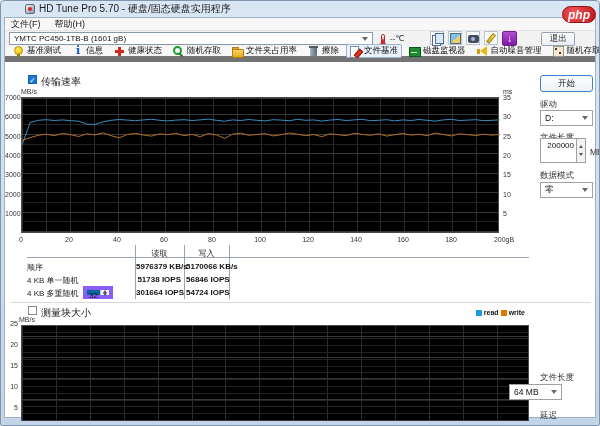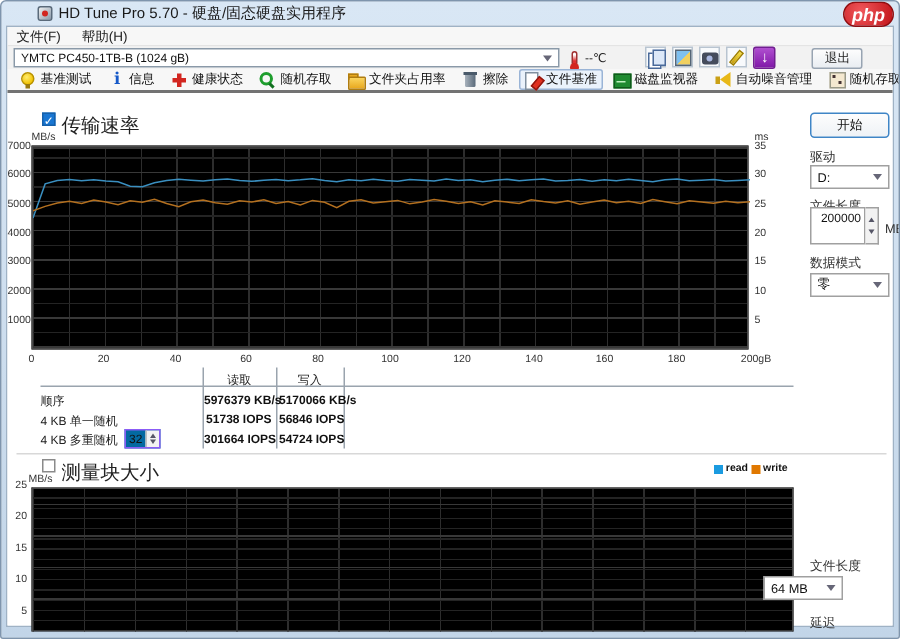--- a/index.html
+++ b/index.html
@@ -10,21 +10,21 @@
     border:1px solid #7f95ad;border-radius:4px 4px 2px 2px;
     font-family:"Liberation Sans","DejaVu Sans",sans-serif;
     overflow:hidden;
   }
   
   .titlebar{position:absolute;left:0;top:0;right:0;height:16px;display:flex;align-items:center;padding-left:6px;gap:4px;margin-left:18px;}
   .titlebar .title{font-size:10px;color:#1a1a1a;}
   .app-icon{width:10px;height:10px;border-radius:2px;background:linear-gradient(135deg,#f0f0f0,#8a9aaa);border:1px solid #5a6a7a;position:relative;flex:none;}
   .app-icon::after{content:"";position:absolute;left:2px;top:2px;width:4px;height:4px;border-radius:50%;background:#d22620;}
   
-  .watermark{position:absolute;top:0;right:3px;height:22px;display:flex;align-items:flex-start;gap:2px;z-index:20;}
+  .watermark{position:absolute;top:0;right:3px;height:22px;display:flex;align-items:flex-end;gap:2px;z-index:20;}
   .wm-badge{background:radial-gradient(circle at 35% 35%,#f0565a,#c11318);color:#fff;font-style:italic;font-weight:bold;font-size:12px;width:34px;height:17px;line-height:16px;text-align:center;border-radius:9px;border:1px solid #8f0d10;}
   .wm-text{font-size:16px;font-weight:900;color:#141414;letter-spacing:1px;text-shadow:-1px 0 #fff,1px 0 #fff,0 -1px #fff,0 1px #fff;}
   
   .inner{position:absolute;left:3px;top:16px;right:3px;bottom:7px;background:#fff;border:1px solid #9fb2c5;}
   .menubar{position:absolute;left:0;top:0;right:0;height:13px;background:#f7f7f7;border-bottom:1px solid #e4e4e4;display:flex;align-items:center;padding-left:6px;gap:14px;}
   .menu-item{font-size:9px;color:#222;}
   
   .driverow{position:absolute;left:0;top:13px;right:0;height:15px;background:#f2f2f2;display:flex;align-items:center;padding:0 4px;}
   .drive-select{width:364px;height:13px;background:#fff;border:1px solid #8a99a8;display:flex;align-items:center;font-size:8px;color:#111;padding-left:4px;position:relative;}
   .drive-select .caret{position:absolute;right:4px;}
@@ -40,21 +40,21 @@
   .ic13{width:11px;height:11px;position:relative;display:inline-block;}
   .ic-copy::before{content:"";position:absolute;left:0;top:2px;width:7px;height:9px;background:#fff;border:1px solid #4a6a9a;}
   .ic-copy::after{content:"";position:absolute;left:3px;top:0;width:7px;height:9px;background:#dce8f8;border:1px solid #4a6a9a;}
   .ic-image{position:absolute;inset:0;background:linear-gradient(135deg,#7ec0f0 50%,#f0d060 50%);border:1px solid #567;}
   .ic-camera{position:absolute;left:0;top:2px;right:0;height:8px;background:#454c5c;border-radius:2px;}
   .ic-camera::after{content:"";position:absolute;left:3px;top:2px;width:4px;height:4px;border-radius:50%;background:#aab8e0;}
   .ic-export{position:absolute;left:3px;top:0;width:4px;height:11px;background:linear-gradient(#f8e040,#c8a010);border:1px solid #a08000;transform:rotate(40deg);}
   .btn-download{width:15px;height:15px;border:1px solid #701f90;border-radius:2px;background:linear-gradient(#b04fd0,#8018a8);color:#fff;font-size:10px;font-weight:bold;text-align:center;line-height:13px;}
   .exit-btn{margin-left:24px;width:34px;height:14px;border:1px solid #98a4b2;border-radius:2px;background:linear-gradient(#fdfdfd,#e9edf2);font-size:8.5px;color:#222;display:flex;align-items:center;justify-content:center;}
   
-  .toolbar{position:absolute;left:0;top:28px;right:0;height:16px;background:#f7f7f7;border-bottom:2px solid #737373;display:flex;align-items:center;padding-left:4px;gap:3px;}
+  .toolbar{position:absolute;left:0;top:28px;right:0;height:16px;background:#f7f7f7;border-bottom:6px solid #737373;display:flex;align-items:center;padding-left:4px;gap:3px;}
   .tbtn{display:flex;align-items:center;gap:3px;padding:1px 3px;height:14px;border:1px solid transparent;border-radius:2px;}
   .tbtn.active{border-color:#9ab4d6;background:#eaf2fb;}
   .tlabel{font-size:8.5px;color:#111;white-space:nowrap;}
   .ic{width:11px;height:11px;display:inline-block;position:relative;flex:none;}
   .ic-benchmark::before{content:"";position:absolute;left:1px;top:0;width:7px;height:7px;border-radius:50%;background:radial-gradient(circle at 40% 35%,#ffec6e,#f2c200 75%);border:1px solid #b89200;}
   .ic-benchmark::after{content:"";position:absolute;left:4px;top:8px;width:3px;height:3px;background:#9a7a10;}
   .ic-info::after{content:"i";position:absolute;left:4px;top:-2px;color:#1558c8;font-weight:bold;font-size:11px;font-family:"DejaVu Serif",serif;}
   .ic-health::before{content:"";position:absolute;left:4px;top:1px;width:3px;height:9px;background:#d22620;}
   .ic-health::after{content:"";position:absolute;left:1px;top:4px;width:9px;height:3px;background:#d22620;}
   .ic-scan::before{content:"";position:absolute;left:0;top:0;width:5px;height:5px;border:2px solid #1f9e2e;border-radius:50%;}
@@ -68,21 +68,21 @@
   .ic-monitor::before{content:"";position:absolute;left:0;top:1px;width:10px;height:8px;background:#1f8a30;border:1px solid #0f5a1a;}
   .ic-monitor::after{content:"";position:absolute;left:2px;top:4px;width:6px;height:2px;border-bottom:1px solid #bff0c0;}
   .ic-aam::before{content:"";position:absolute;left:0;top:3px;width:3px;height:5px;background:#caa015;}
   .ic-aam::after{content:"";position:absolute;left:3px;top:0;border-top:5.5px solid transparent;border-bottom:5.5px solid transparent;border-right:7px solid #e8b818;}
   .ic-random::before{content:"";position:absolute;left:0;top:0;width:9px;height:9px;background:#f4e8d0;border:1px solid #998;}
   .ic-random::after{content:"";position:absolute;left:2px;top:2px;width:2px;height:2px;background:#433;box-shadow:4px 4px 0 #433;}
   
   .content{position:absolute;left:0;top:44px;right:0;bottom:0;background:#fff;}
   .cb{position:absolute;width:9px;height:9px;border:1px solid #8a8a8a;background:#fff;}
   .cb.checked{background:#1976d2;border-color:#1560aa;color:#fff;font-size:8px;line-height:9px;text-align:center;}
-  .cb-label{position:absolute;font-size:13px;color:#222;}
+  .cb-label{position:absolute;font-size:10px;color:#222;}
   .unit-label{position:absolute;font-size:7px;color:#333;}
   .tick{position:absolute;font-size:7px;color:#333;}
   .chart{position:absolute;background-color:#000;border:1px solid #4a4a4a;}
   #chart1{left:16px;top:35px;width:478px;height:136px;
     background-image:
       linear-gradient(#3a3a3a 0 1px,transparent 1px),
       repeating-linear-gradient(0deg,#383838 0 1px,transparent 1px 19.43px),
       repeating-linear-gradient(0deg,#242424 0 1px,transparent 1px 9.71px),
       repeating-linear-gradient(90deg,#2d2d2d 0 1px,transparent 1px 23.9px);
   }
@@ -92,21 +92,21 @@
       repeating-linear-gradient(0deg,#383838 0 1px,transparent 1px 21px),
       repeating-linear-gradient(0deg,#242424 0 1px,transparent 1px 6.8px),
       repeating-linear-gradient(90deg,#2d2d2d 0 1px,transparent 1px 33.9px);
   }
   
   .tbl-header{position:absolute;font-size:8px;color:#222;text-align:center;}
   .tbl-underline{position:absolute;left:22px;top:195px;width:502px;height:1px;background:#9aa4ae;}
   .tbl-vline{position:absolute;top:183px;height:54px;width:1px;background:#9aa4ae;}
   .tbl-rowlabel{position:absolute;left:22px;font-size:8px;color:#222;white-space:nowrap;}
   .tbl-val{position:absolute;font-size:8px;font-weight:bold;color:#111;text-align:right;white-space:nowrap;}
-  .spinbox{position:absolute;display:flex;border:1px solid #8b5cf6;background:#0369a1;height:13px;}
+  .spinbox{position:absolute;display:flex;border:4px solid #8b5cf6;background:#0369a1;height:13px;}
   .spinbox .num{font-size:8px;color:#111;padding:1px 2px 0 2px;text-align:right;}
   .spin-arrows{width:9px;border-left:1px solid #c0c0c0;display:flex;flex-direction:column;align-items:center;justify-content:space-evenly;background:#f2f2f2;}
   .divider{position:absolute;left:6px;top:240px;width:580px;height:1px;background:#d8d8d8;}
   
   .legend{position:absolute;top:247px;right:70px;display:flex;align-items:center;gap:2px;}
   .legend .sw{width:6px;height:6px;display:inline-block;}
   .legend .lg-label{font-size:7px;color:#111;font-weight:bold;}
   
   .rp-label{position:absolute;font-size:8.5px;color:#333;}
   .start-btn{position:absolute;left:535px;top:13px;width:53px;height:17px;border:1px solid #3f85c6;border-radius:3px;background:linear-gradient(#fdfdfd,#eef2f6);font-size:8.5px;color:#111;display:flex;align-items:center;justify-content:center;}
@@ -132,21 +132,21 @@
 
   <div class="inner">
 
     <div class="menubar">
       <span class="menu-item">文件(F)</span>
       <span class="menu-item">帮助(H)</span>
     </div>
 
     <div class="driverow">
       <div class="drive-select">
-        <span>YMTC PC450-1TB-B (1024 gB)</span>
+        <span>YMTC PC450-1TB-B (1601 gB)</span>
         <span class="caret"></span>
       </div>
       <div class="temp">
         <span class="ic-thermo"></span>
         <span class="temp-text">--℃</span>
       </div>
       <div class="mini-btns">
         <div class="mini-btn">
             <span class="ic13 ic-copy"></span>
           </div>

